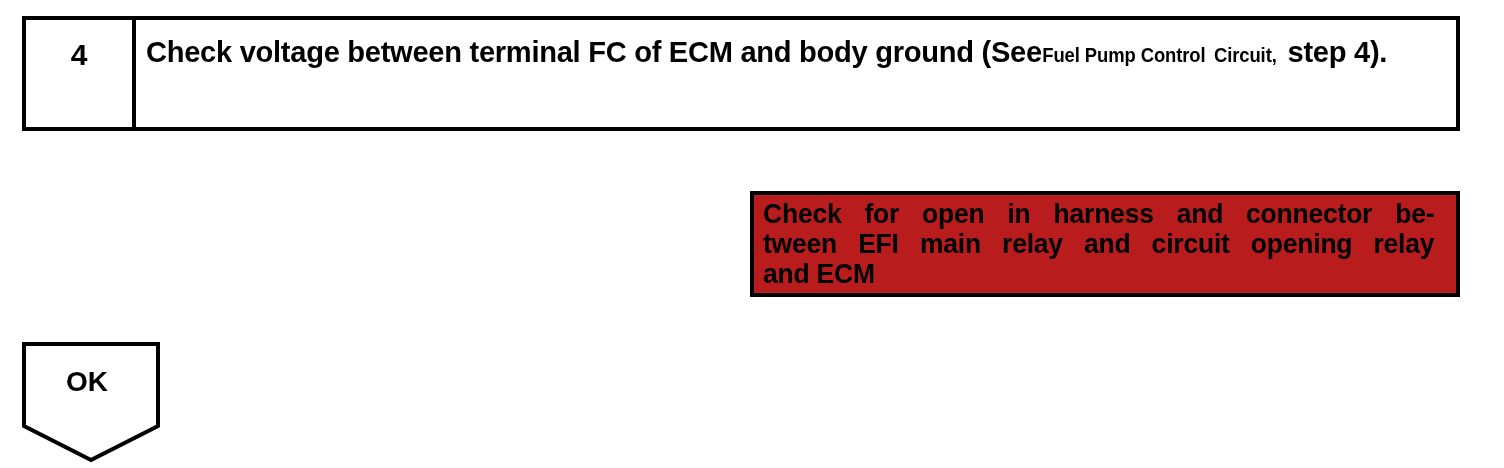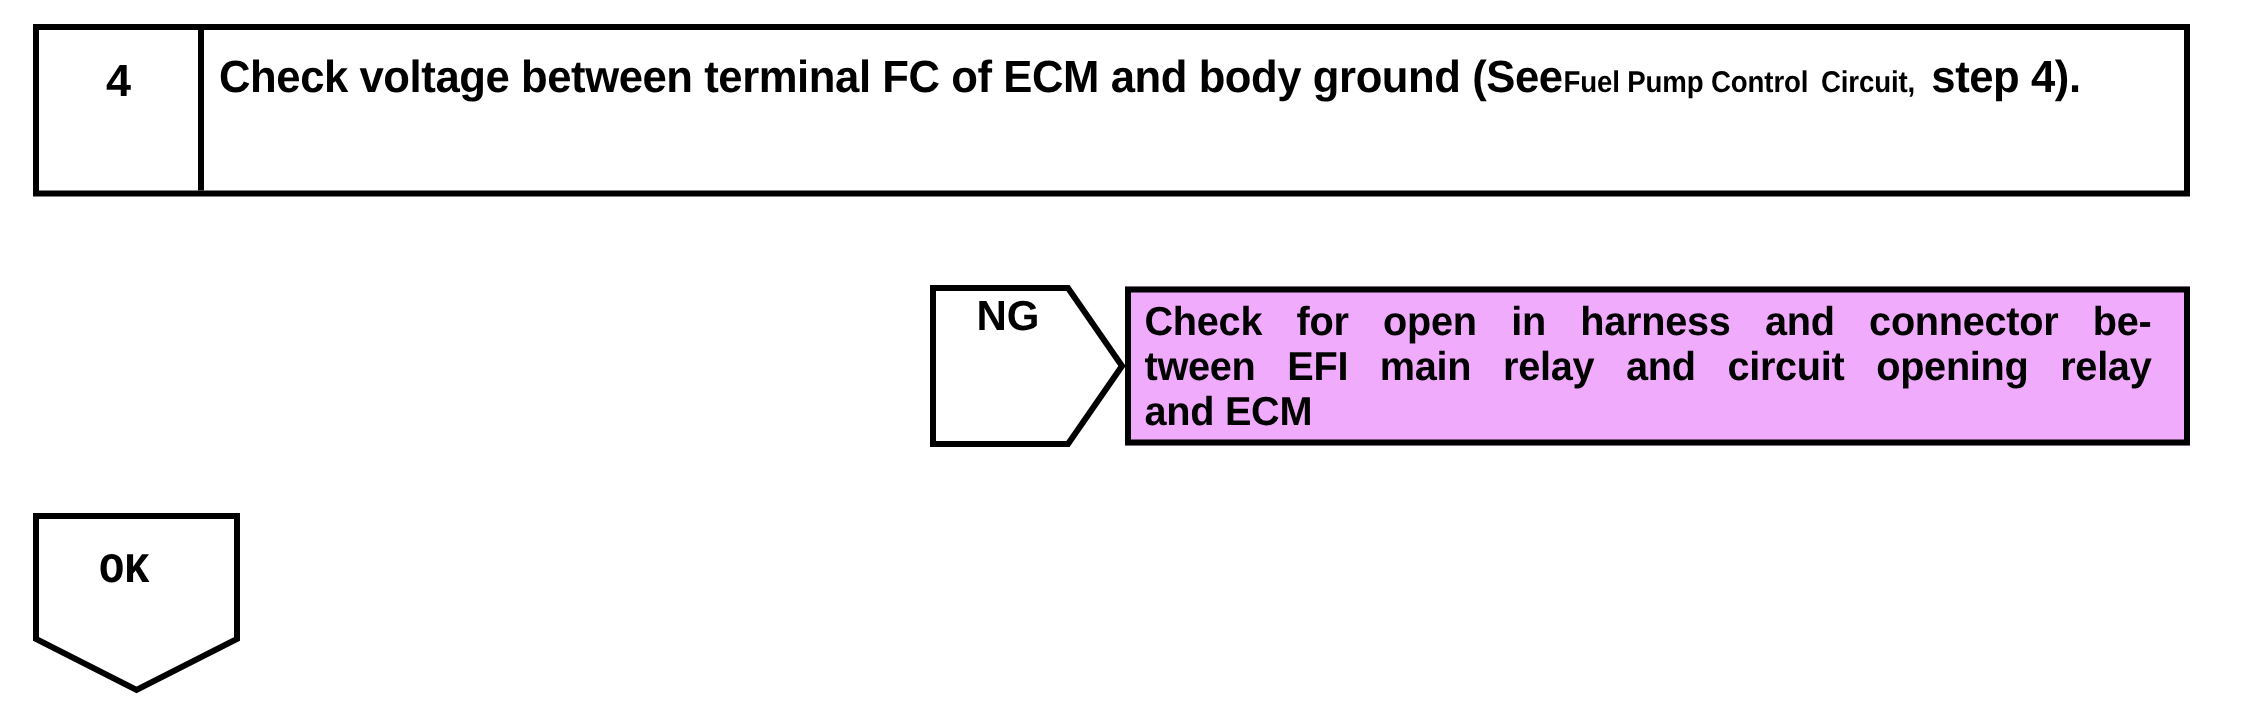--- a/index.html
+++ b/index.html
@@ -98,21 +98,21 @@
     line-height: 1;
   }
   .ng-box {
     position: absolute;
     left: 130px;
     top: 1px;
     width: 710px;
     height: 106px;
     border: 4px solid #000;
     box-sizing: border-box;
-    background: #f0abfc;
+    background: #b91c1c;
     padding: 5px 8px 0 9px;
   }
   .ng-text {
     font-size: 27px;
     font-weight: bold;
     line-height: 1.11;
     letter-spacing: -0.2px;
     text-align: justify;
     transform: scaleX(0.98);
     transform-origin: left top;
@@ -139,21 +139,20 @@
     height: 126px;
   }
   .ok-label {
     position: absolute;
     left: 44px;
     top: 26px;
     font-size: 28px;
     font-weight: bold;
     letter-spacing: 0px;
     line-height: 1;
-    font-family: Liberation Mono, monospace;
   }
 </style>
 </head>
 <body>
 
 <div class="step-row">
 
   <div class="step-number-cell">
     <div class="step-number">4</div>
   </div>
@@ -162,26 +161,20 @@
     <div class="step-text">
       <span>Check voltage between terminal FC of ECM and body ground (See</span><span class="ref-small">Fuel Pump Control</span><span class="ref-small">Circuit,</span>
       <span>step 4).</span>
     </div>
   </div>
 
 </div>
 
 <div class="ng-branch">
 
-  <div class="ng-arrow">
-    <svg viewBox="0 0 130 108" xmlns="http://www.w3.org/2000/svg">
-      <polygon points="2,2 92,2 128,54 92,106 2,106" fill="#ffffff" stroke="#000000" stroke-width="4" stroke-linejoin="miter"></polygon>
-    </svg>
-    <div class="ng-label">NG</div>
-  </div>
 
   <div class="ng-box">
     <div class="ng-text">
       <span class="ng-justify">Check for open in harness and connector be-</span>
       <span class="ng-justify">tween EFI main relay and circuit opening relay</span>
       <span class="ng-last">and ECM</span>
     </div>
   </div>
 
 </div>

